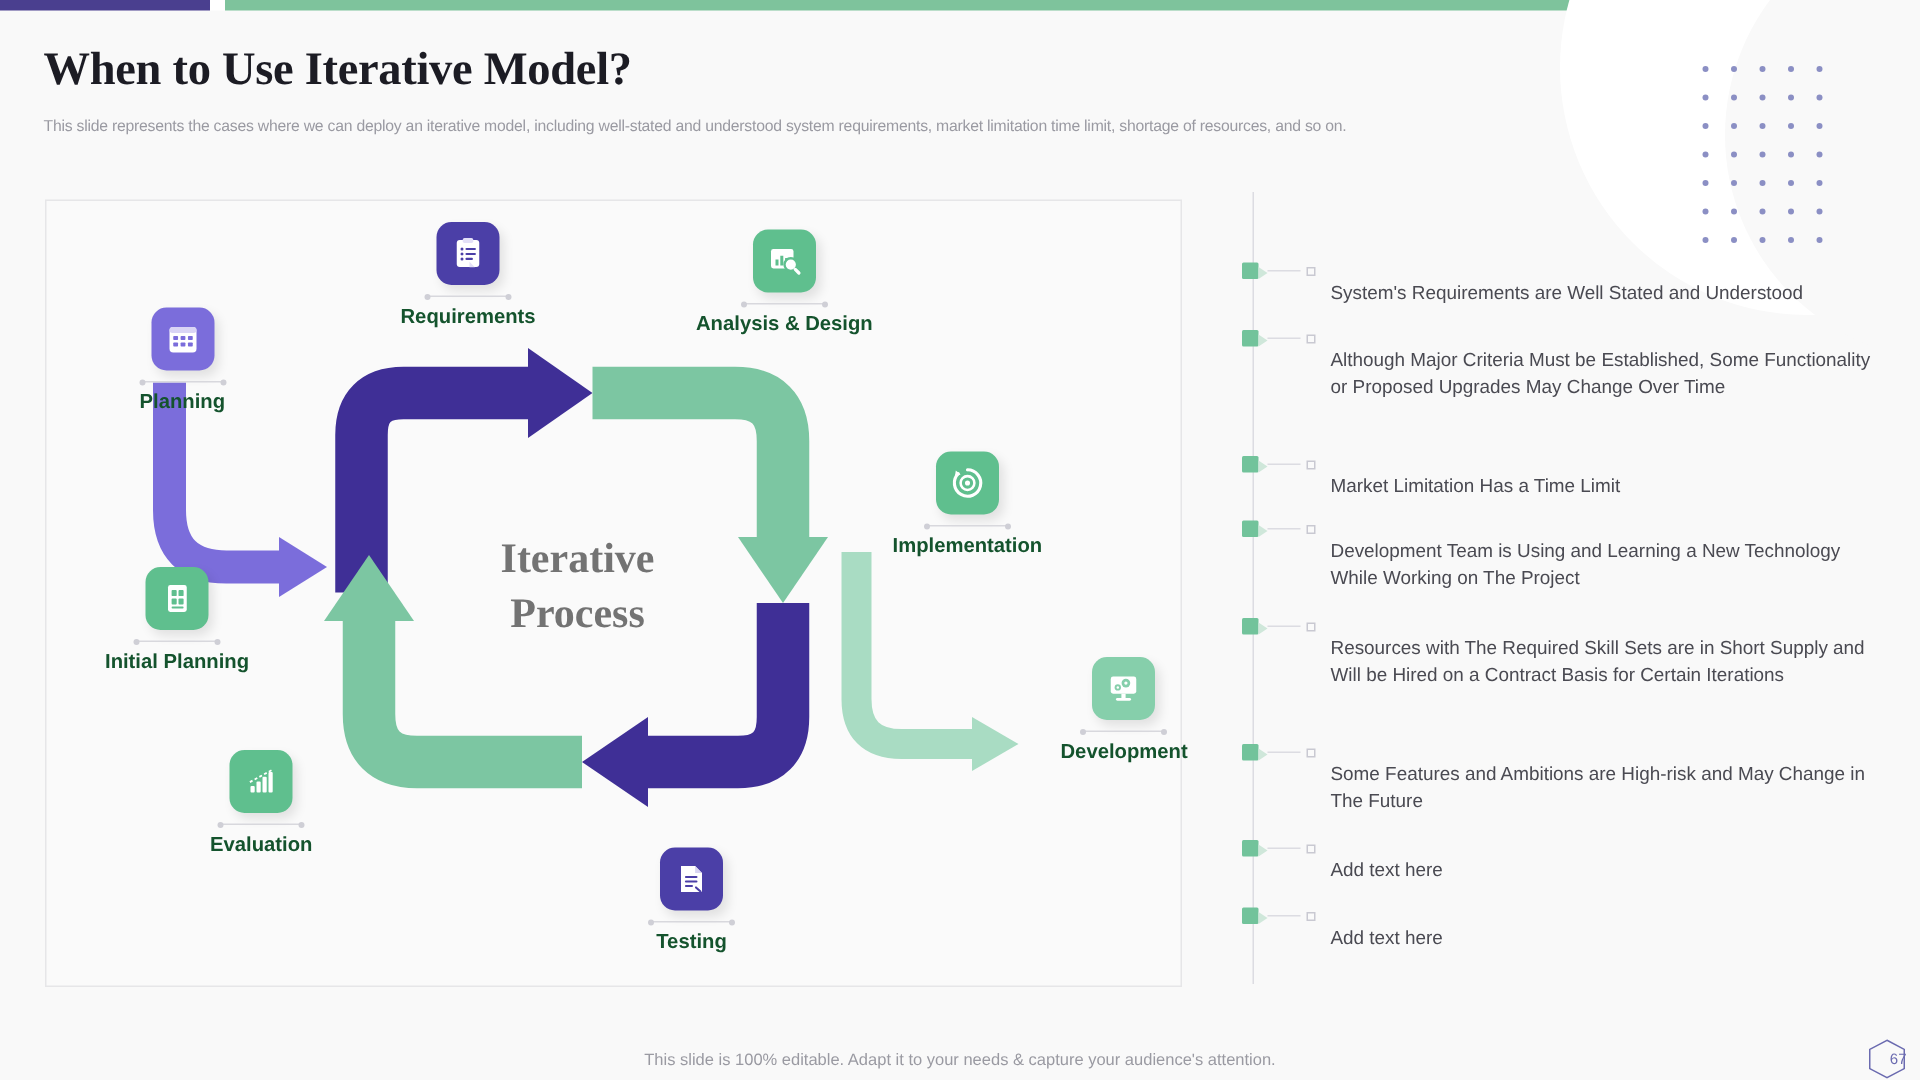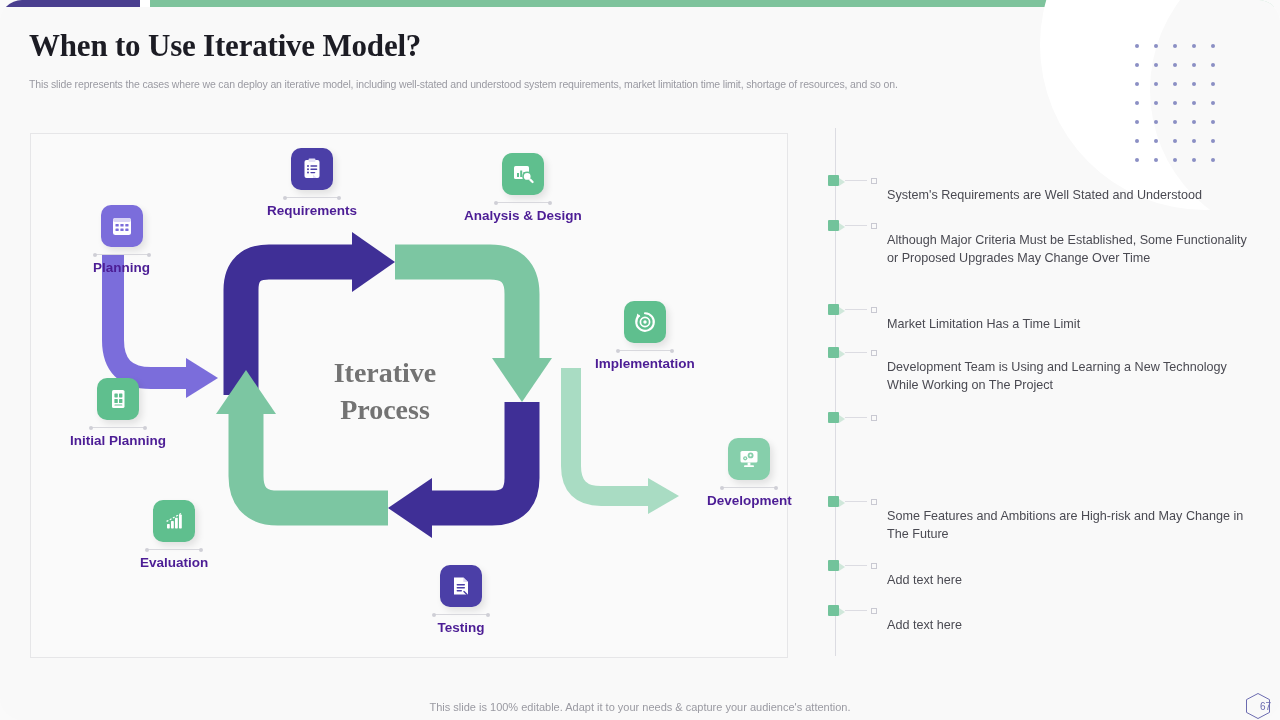--- a/index.html
+++ b/index.html
@@ -2,21 +2,21 @@
 <html><head>
 <meta charset="utf-8">
 <style>
   * { box-sizing: border-box; margin: 0; padding: 0; }
   html, body {
     width: 1280px; height: 720px;
     background: #fafafa;
     font-family: "Liberation Sans", sans-serif;
     overflow: hidden;
   }
-  .slide { position: relative; width: 1280px; height: 720px; background: #f9f9f9; overflow: hidden; border-radius: 22px; }
+  .slide { position: relative; width: 1280px; height: 720px; background: #f9f9f9; overflow: hidden; }
 
   
   .topbar { position: absolute; top: 0; left: 0; width: 1280px; height: 7px; display: flex; }
   .topbar .seg-purple { width: 140px; height: 100%; background: #4a3f8f; }
   .topbar .seg-gap { width: 10px; height: 100%; background: #ffffff; }
   .topbar .seg-green { flex: 1; height: 100%; background: #7ec39c; }
 
   
   .deco-arc {
     position: absolute; top: -120px; right: -90px;
@@ -72,21 +72,21 @@
     width: 54px; height: 1px; background: #d8d8dd; margin: 7px auto 5px auto;
     position: relative;
   }
   .node .underline::before, .node .underline::after {
     content: ''; position: absolute; top: -1.5px; width: 4px; height: 4px;
     border-radius: 50%; background: #cfcfd6;
   }
   .node .underline::before { left: -2px; }
   .node .underline::after { right: -2px; }
   .node .label {
-    font-size: 13.5px; font-weight: bold; color: #4c1d95; white-space: nowrap;
+    font-size: 13.5px; font-weight: bold; color: #14532d; white-space: nowrap;
   }
   .node svg { display: block; }
 
   
   .center-text {
     position: absolute; left: 270px; top: 355px; width: 230px;
     text-align: center; font-family: "Liberation Serif", serif;
     font-size: 28px; font-weight: bold; color: #737373; line-height: 1.32;
   }
 
@@ -365,20 +365,21 @@
         <span class="marker-arrow"></span>
         <span class="connector"></span>
         <span class="sq"></span>
         <span class="txt">Development Team is Using and Learning a New Technology While Working on The Project</span>
       </div>
       <div class="list-item" style="top: 411px;">
         <span class="marker"></span>
         <span class="marker-arrow"></span>
         <span class="connector"></span>
         <span class="sq"></span>
+        <span class="txt">Resources with The Required Skill Sets are in Short Supply and Will be Hired on a Contract Basis for Certain Iterations</span>
       </div>
       <div class="list-item" style="top: 495px;">
         <span class="marker"></span>
         <span class="marker-arrow"></span>
         <span class="connector"></span>
         <span class="sq"></span>
         <span class="txt">Some Features and Ambitions are High-risk and May Change in The Future</span>
       </div>
       <div class="list-item" style="top: 559px;">
         <span class="marker"></span>

